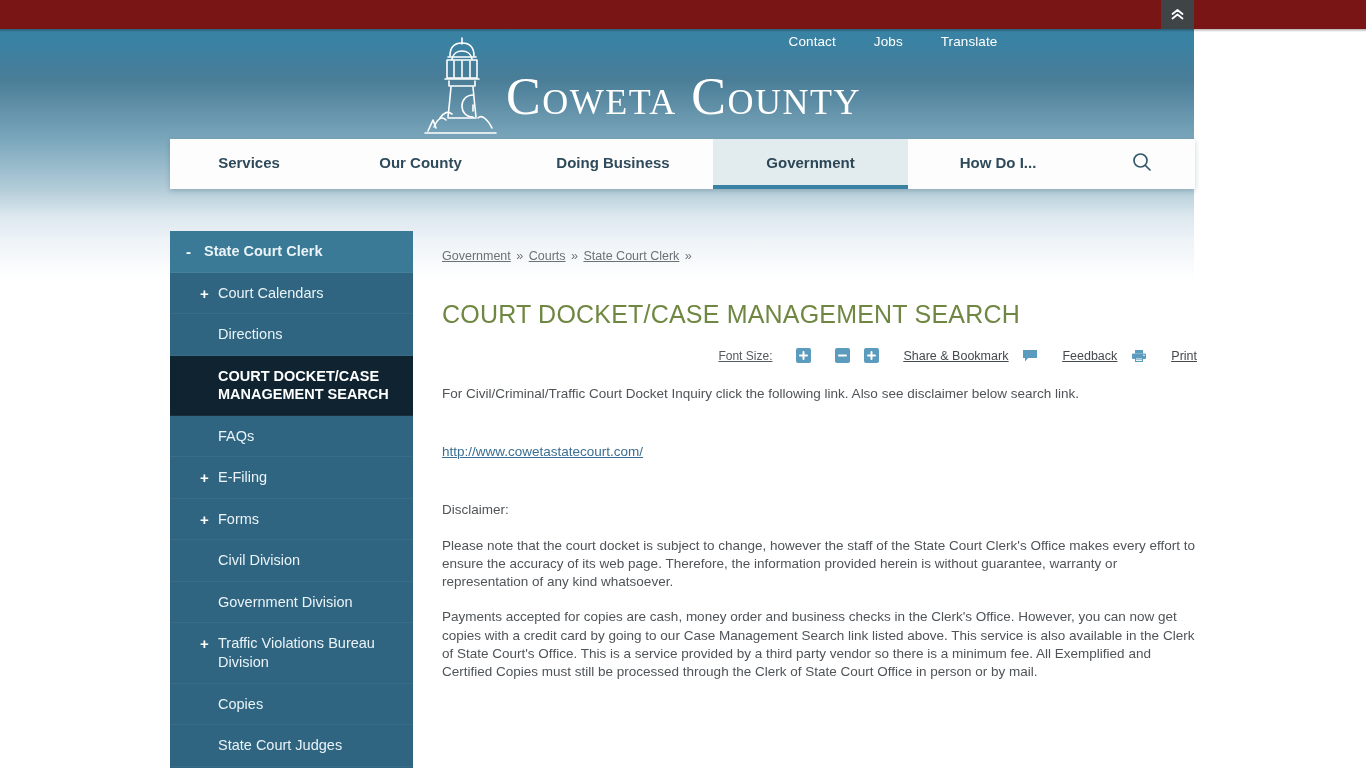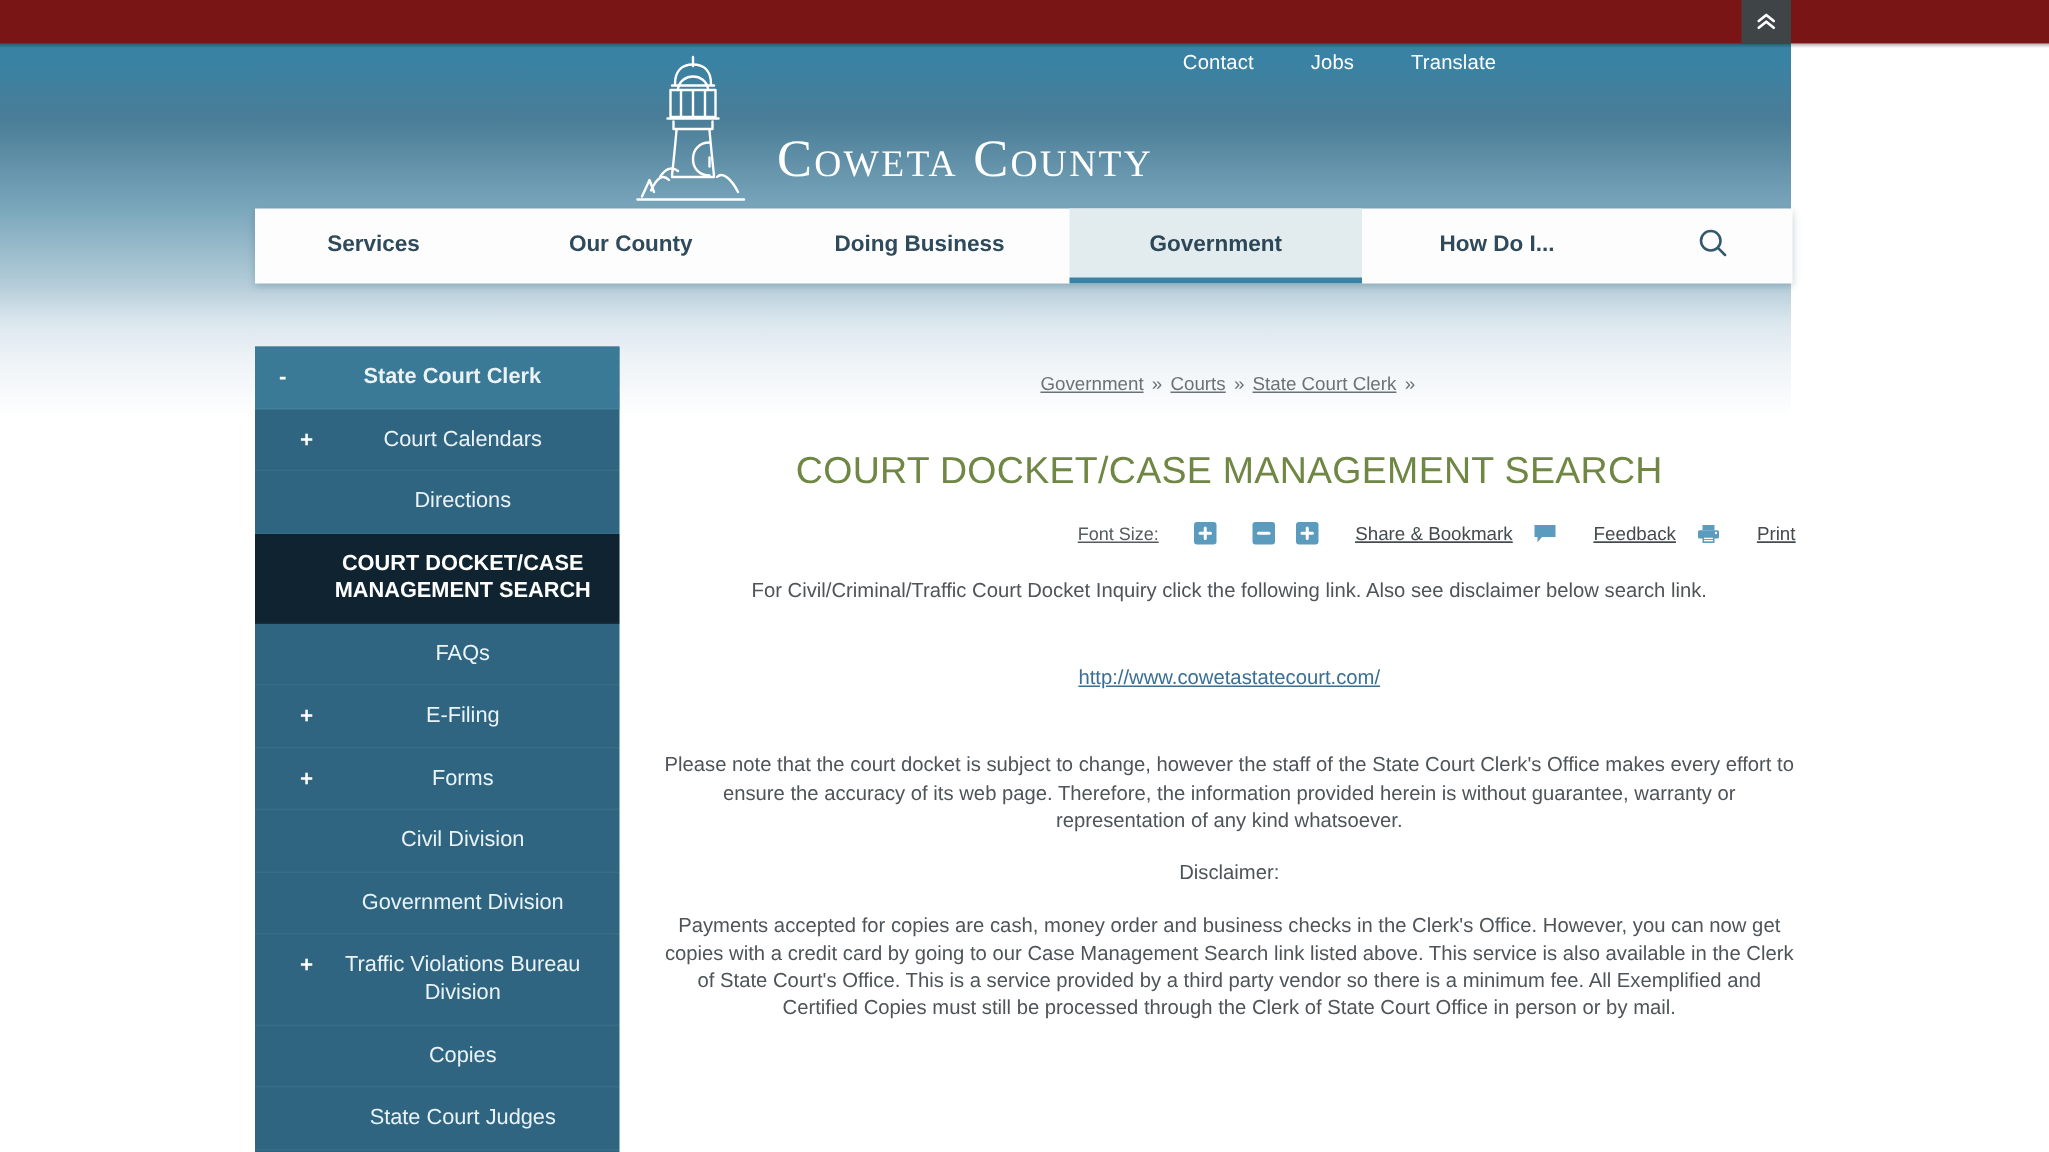--- a/index.html
+++ b/index.html
@@ -17,21 +17,20 @@
       linear-gradient(to bottom,
         #3a82a3 0px,
         #3a82a3 42px,
         #4a7d97 80px,
         #7ba7bc 140px,
         #b4cdd9 190px,
         #dbe7ee 215px,
         #eef3f7 240px,
         #ffffff 280px,
         #ffffff 768px);
-    text-align: center;
   }
 
   
   .topbar {
     position: absolute; top: 0; left: 0;
     width: 1366px; height: 29px;
     background: #7a1515;
   }
   .topbar-shadow {
     position: absolute; top: 29px; left: 0;
@@ -60,26 +59,26 @@
 
   
   .brand {
     position: absolute; top: 32px; left: 422px;
     display: flex; align-items: flex-end;
   }
   .lighthouse { width: 78px; height: 105px; display: block; }
   .brand-title {
     color: #ffffff;
     font-family: "Liberation Serif", serif;
-    font-size: 35px;
+    font-size: 52px;
     font-variant: small-caps;
     letter-spacing: 1.5px;
     line-height: 1;
     padding-bottom: 14px;
-    margin-left: 18px;
+    margin-left: 6px;
     white-space: nowrap;
   }
 
   
   .mainnav {
     position: absolute; top: 139px; left: 170px;
     width: 1025px; height: 50px;
     background: #fdfdfd;
     box-shadow: 0 2px 5px rgba(40,70,90,0.25);
     display: flex; align-items: stretch;
@@ -381,19 +380,19 @@
         </svg>
         <a href="#">Print</a>
       </div>
     </div>
 
     <div class="body-text">
       <p class="para">For Civil/Criminal/Traffic Court Docket Inquiry click the following link. Also see disclaimer below search link.</p>
       <div class="spacer-lg"></div>
       <a class="ext-link" href="#">http://www.cowetastatecourt.com/</a>
       <div class="spacer-md"></div>
+      <p class="para">Disclaimer:</p>
       <p class="para">Please note that the court docket is subject to change, however the staff of the State Court Clerk's Office makes every effort to ensure the accuracy of its web page. Therefore, the information provided herein is without guarantee, warranty or representation of any kind whatsoever.</p>
-      <p class="para">Disclaimer:</p>
       <p class="para">Payments accepted for copies are cash, money order and business checks in the Clerk's Office.  However, you can now get copies with a credit card by going to our Case Management Search link listed above.  This service is also available in the Clerk of State Court's Office.  This is a service provided by a third party vendor so there is a minimum fee.  All Exemplified and Certified Copies must still be processed through the Clerk of State Court Office in person or by mail.</p>
     </div>
 
   </div>
 </div>
 
 </body></html>

